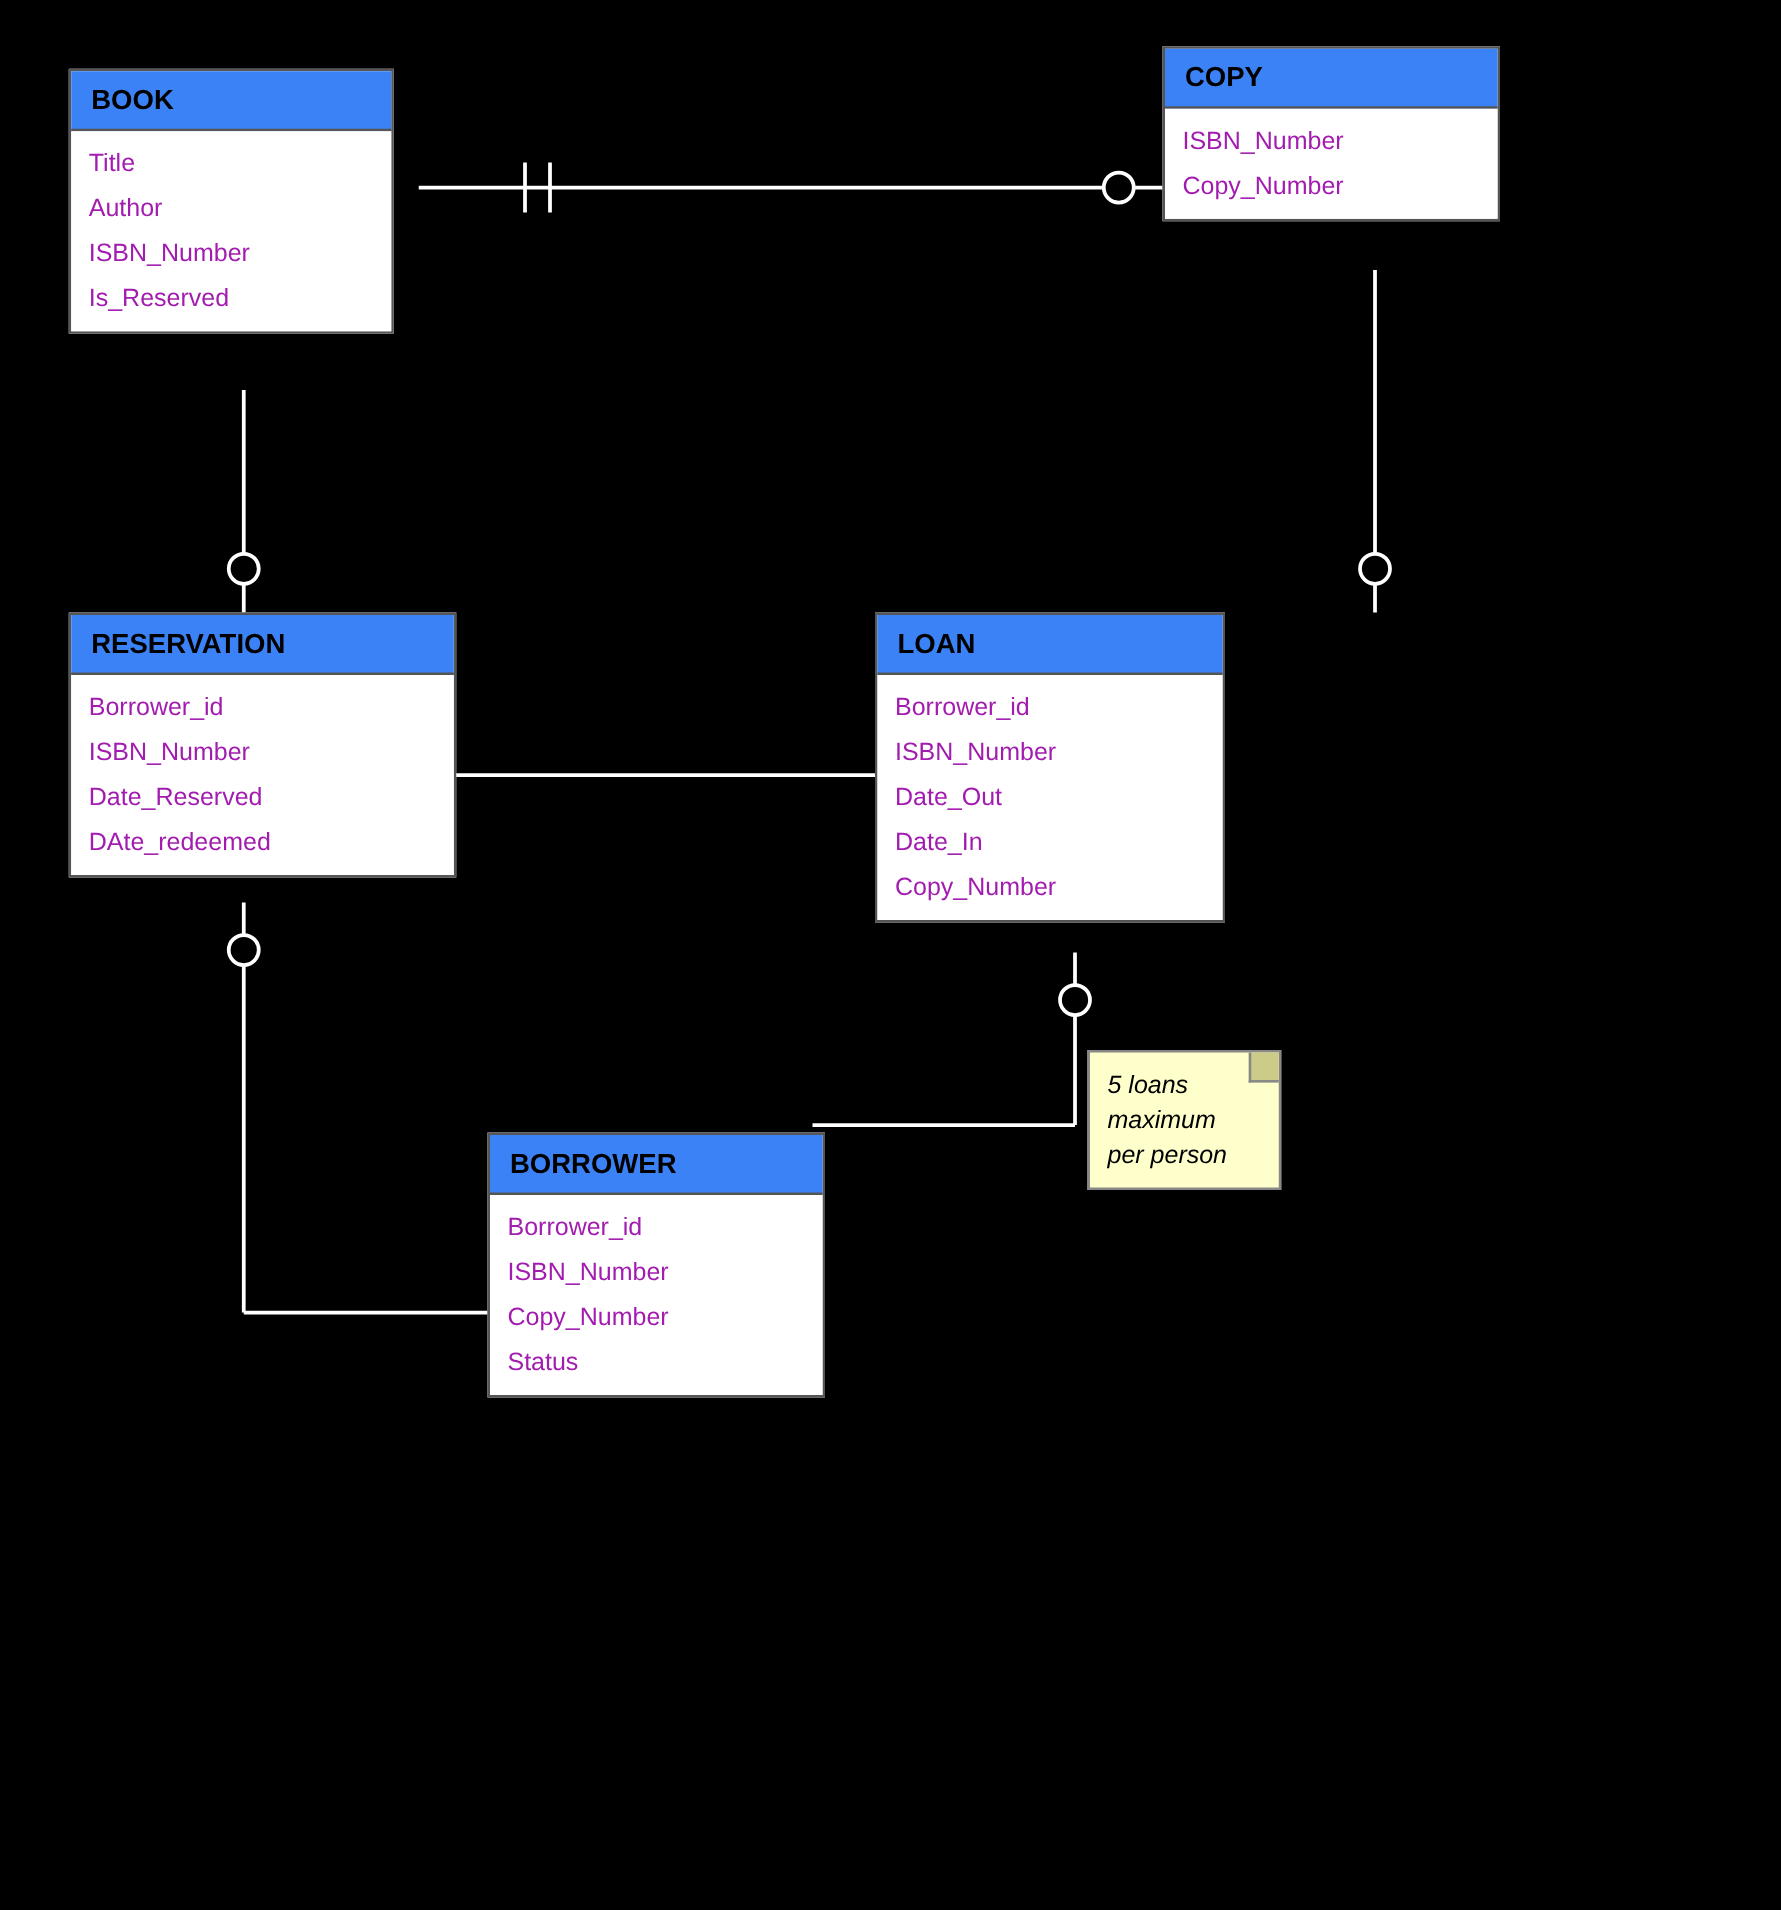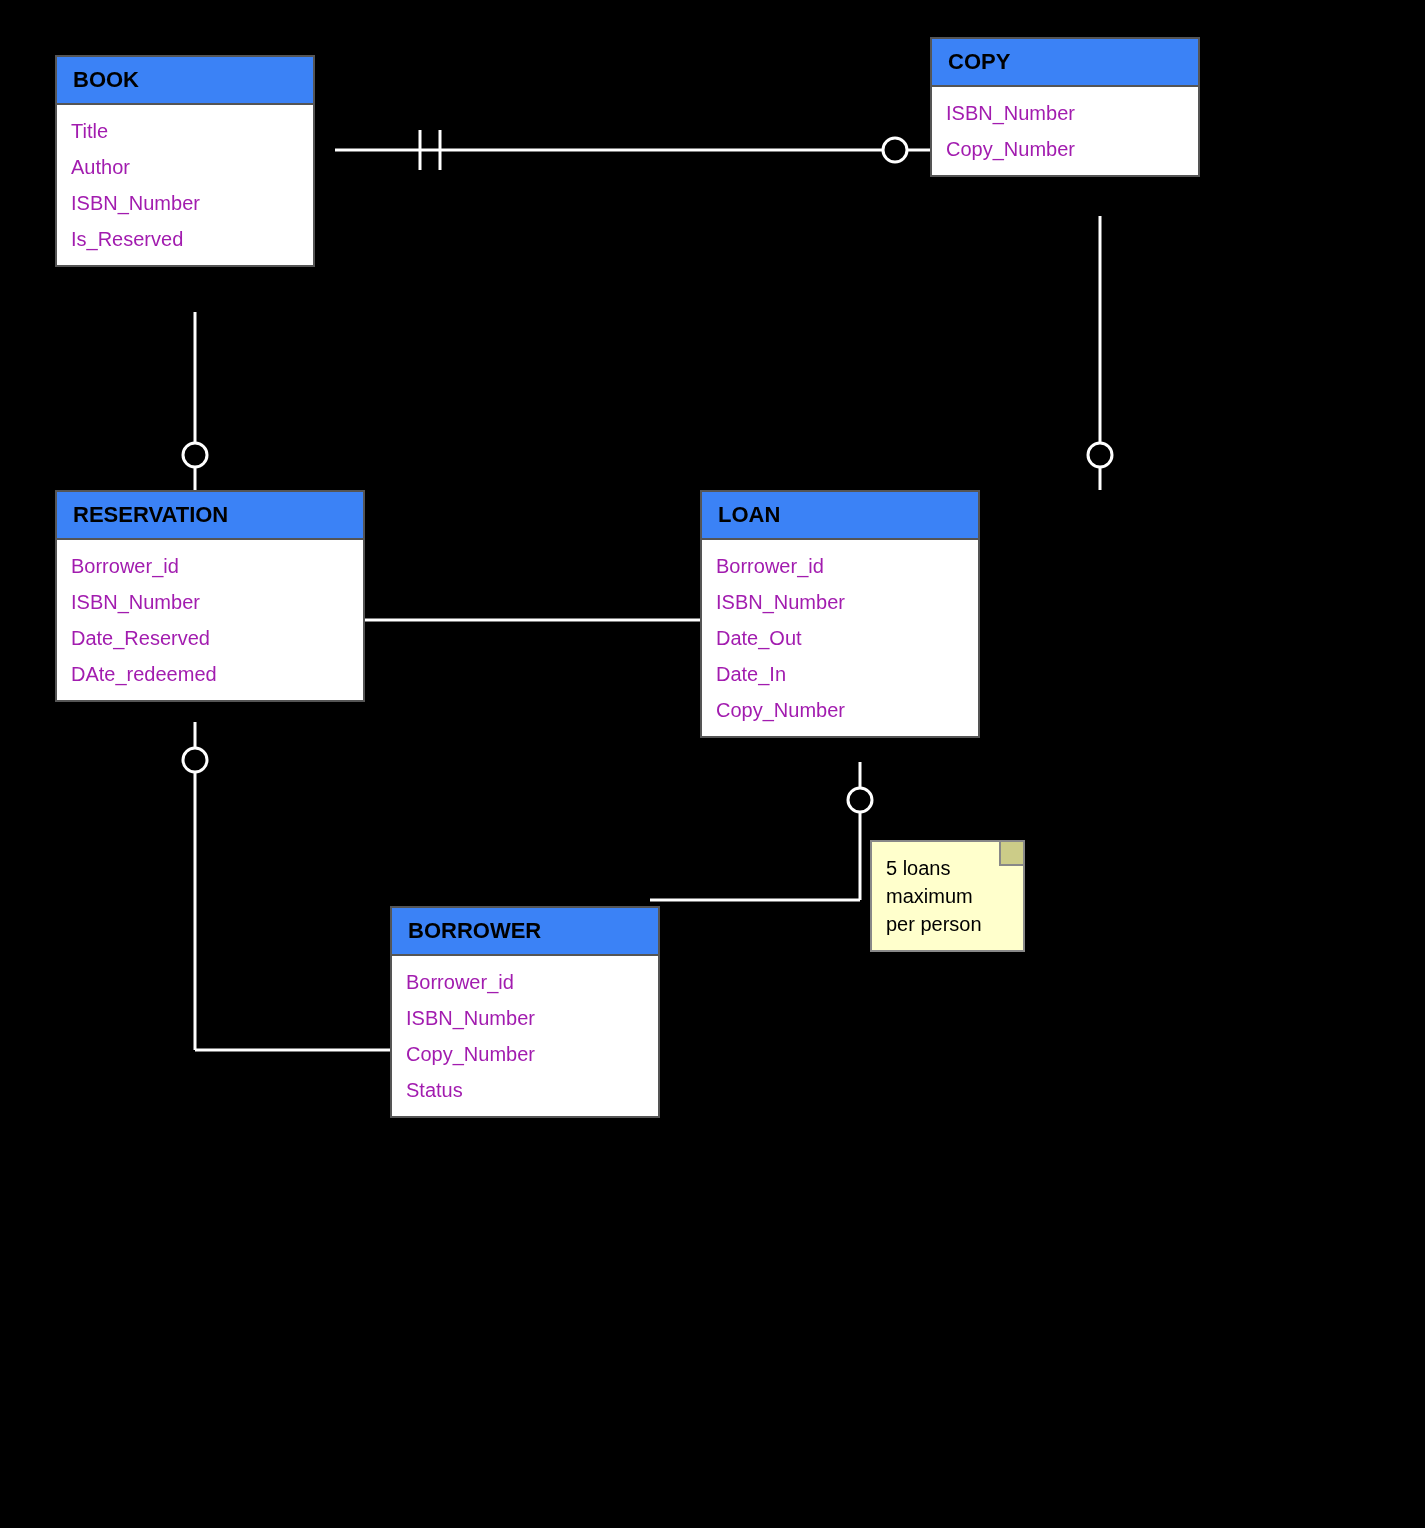--- a/index.html
+++ b/index.html
@@ -149,15 +149,15 @@
 <div class="entity-table" style="left:390px; top:870px; min-width:270px;margin-top:36px;">
   <div class="entity-header">BORROWER</div>
   <div class="entity-body">
     <div class="entity-field">Borrower_id</div>
     <div class="entity-field">ISBN_Number</div>
     <div class="entity-field">Copy_Number</div>
     <div class="entity-field">Status</div>
   </div>
 </div>
 
-<div class="note" style="left:870px; top:840px; width:155px;">
+<div class="note" style="left:870px; top:840px; width:155px;font-style:italic;">
   <span>5 loans<br>maximum<br>per person</span>
 </div>
 
 </body></html>

